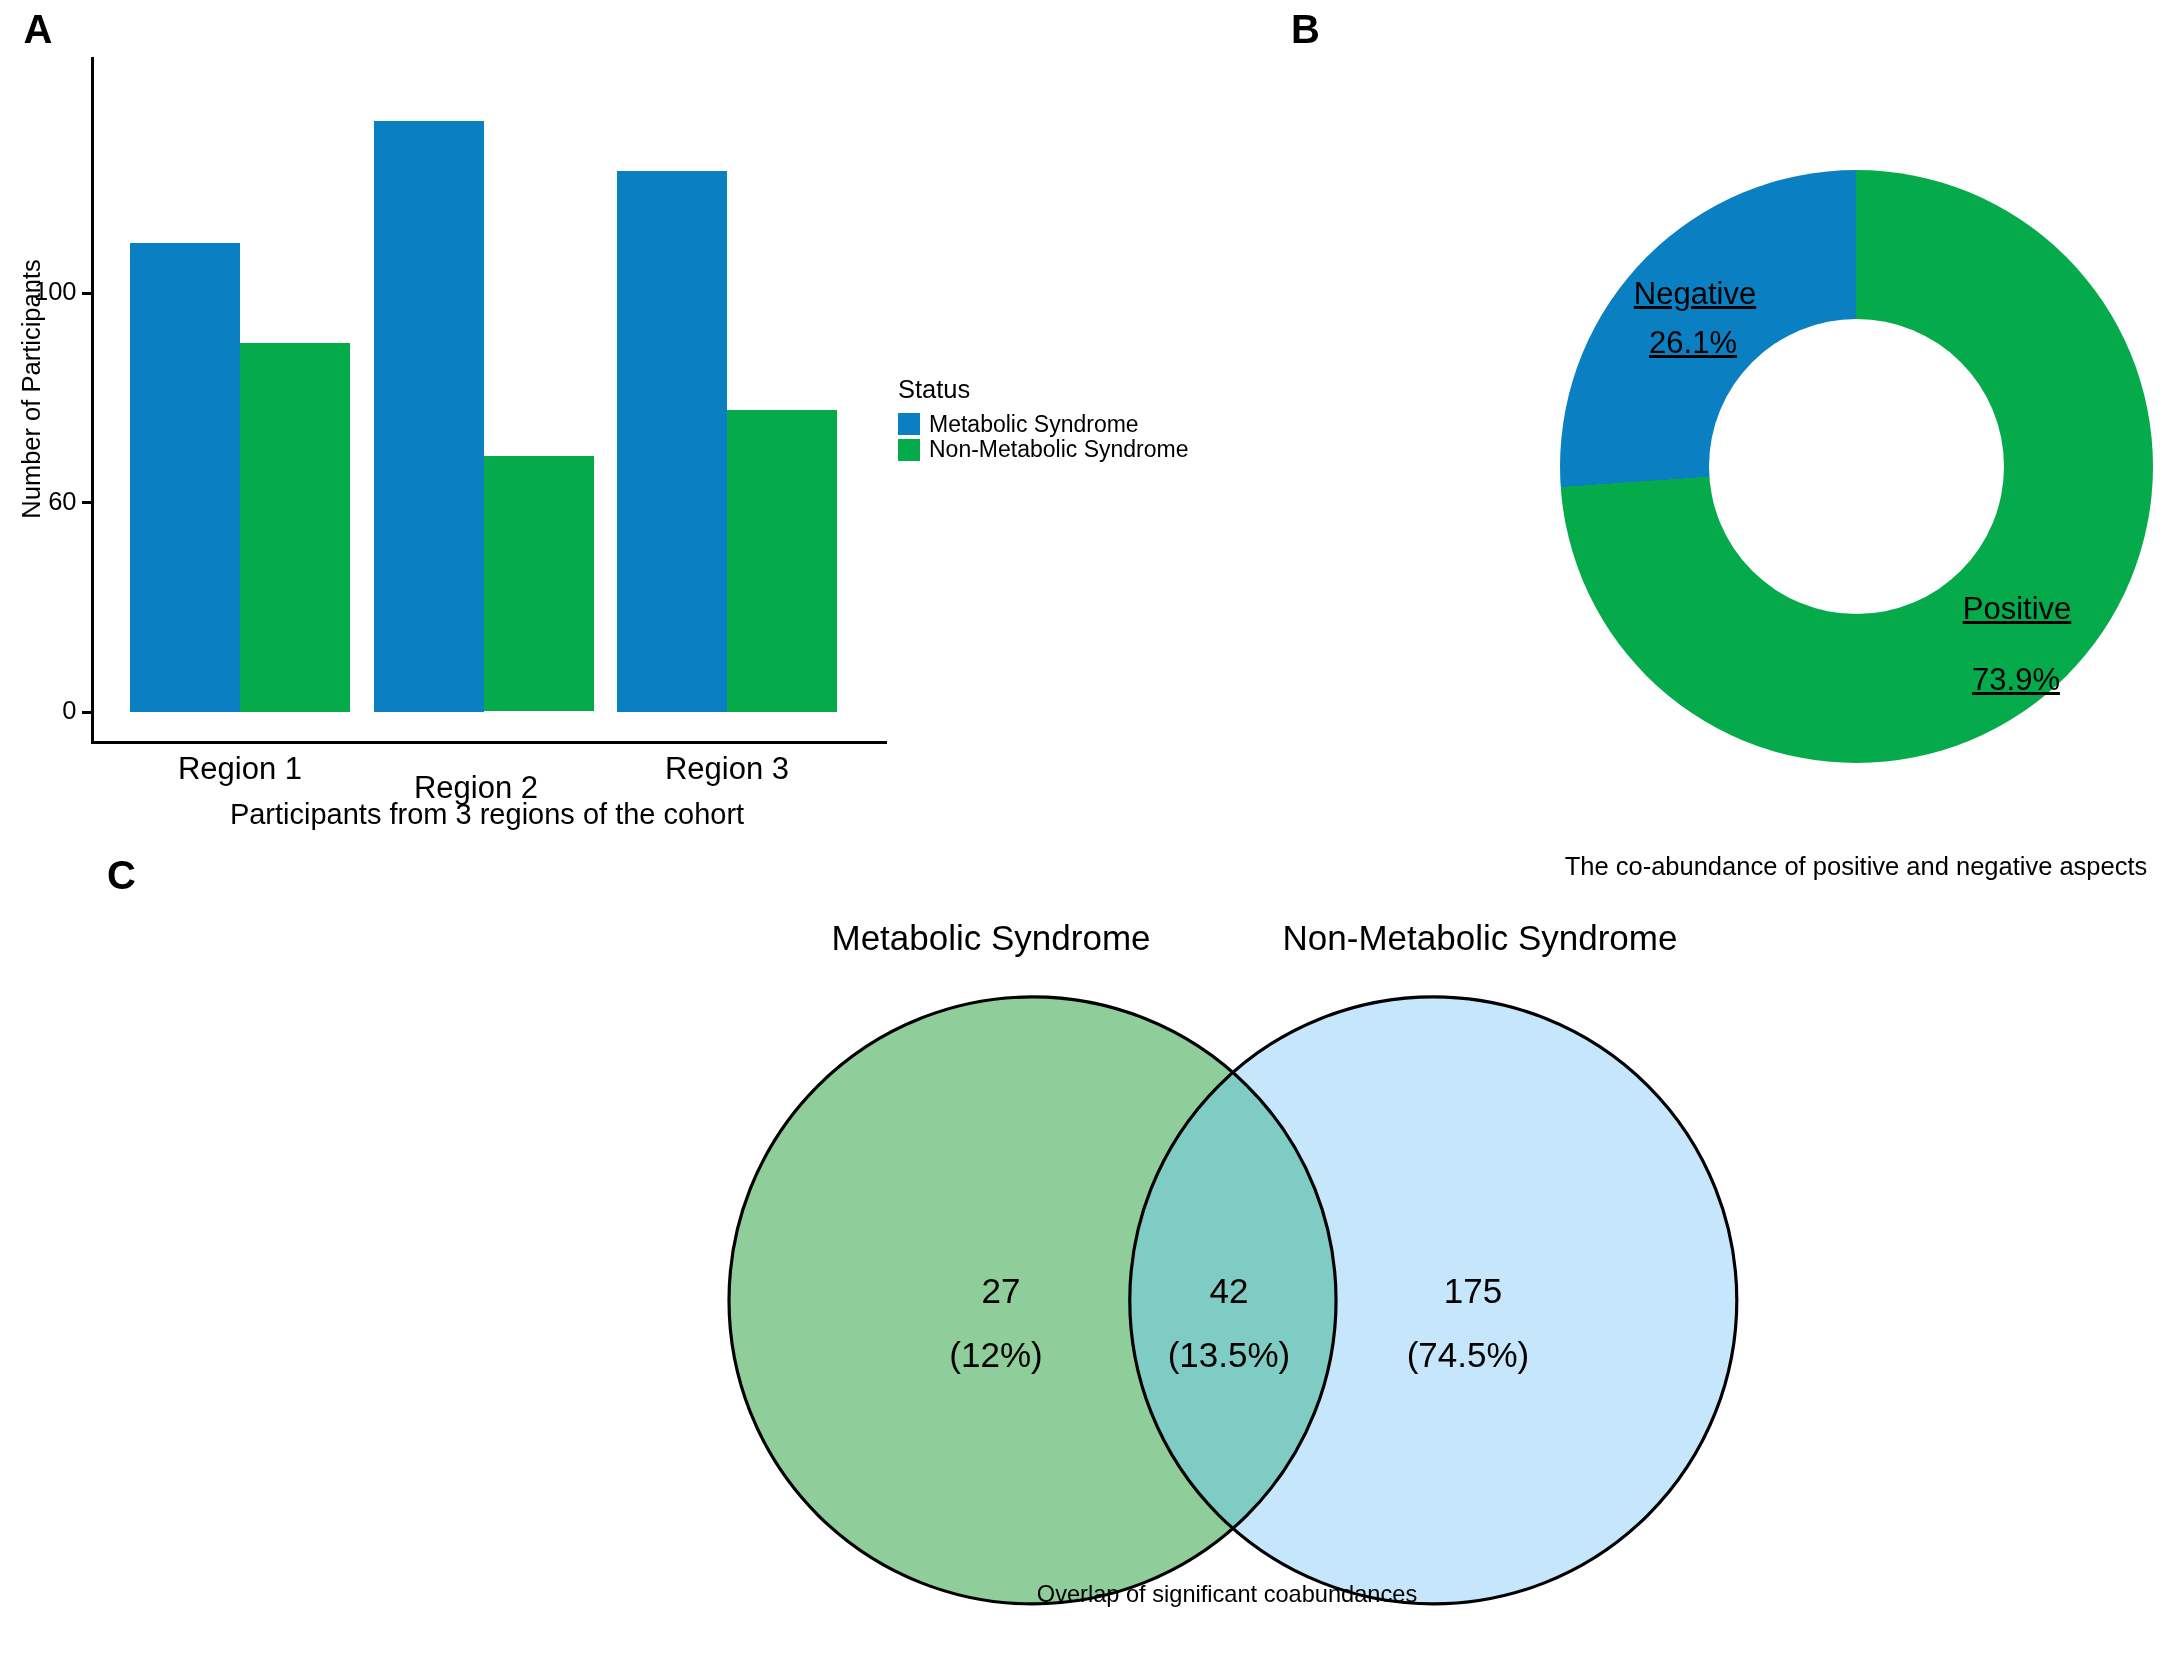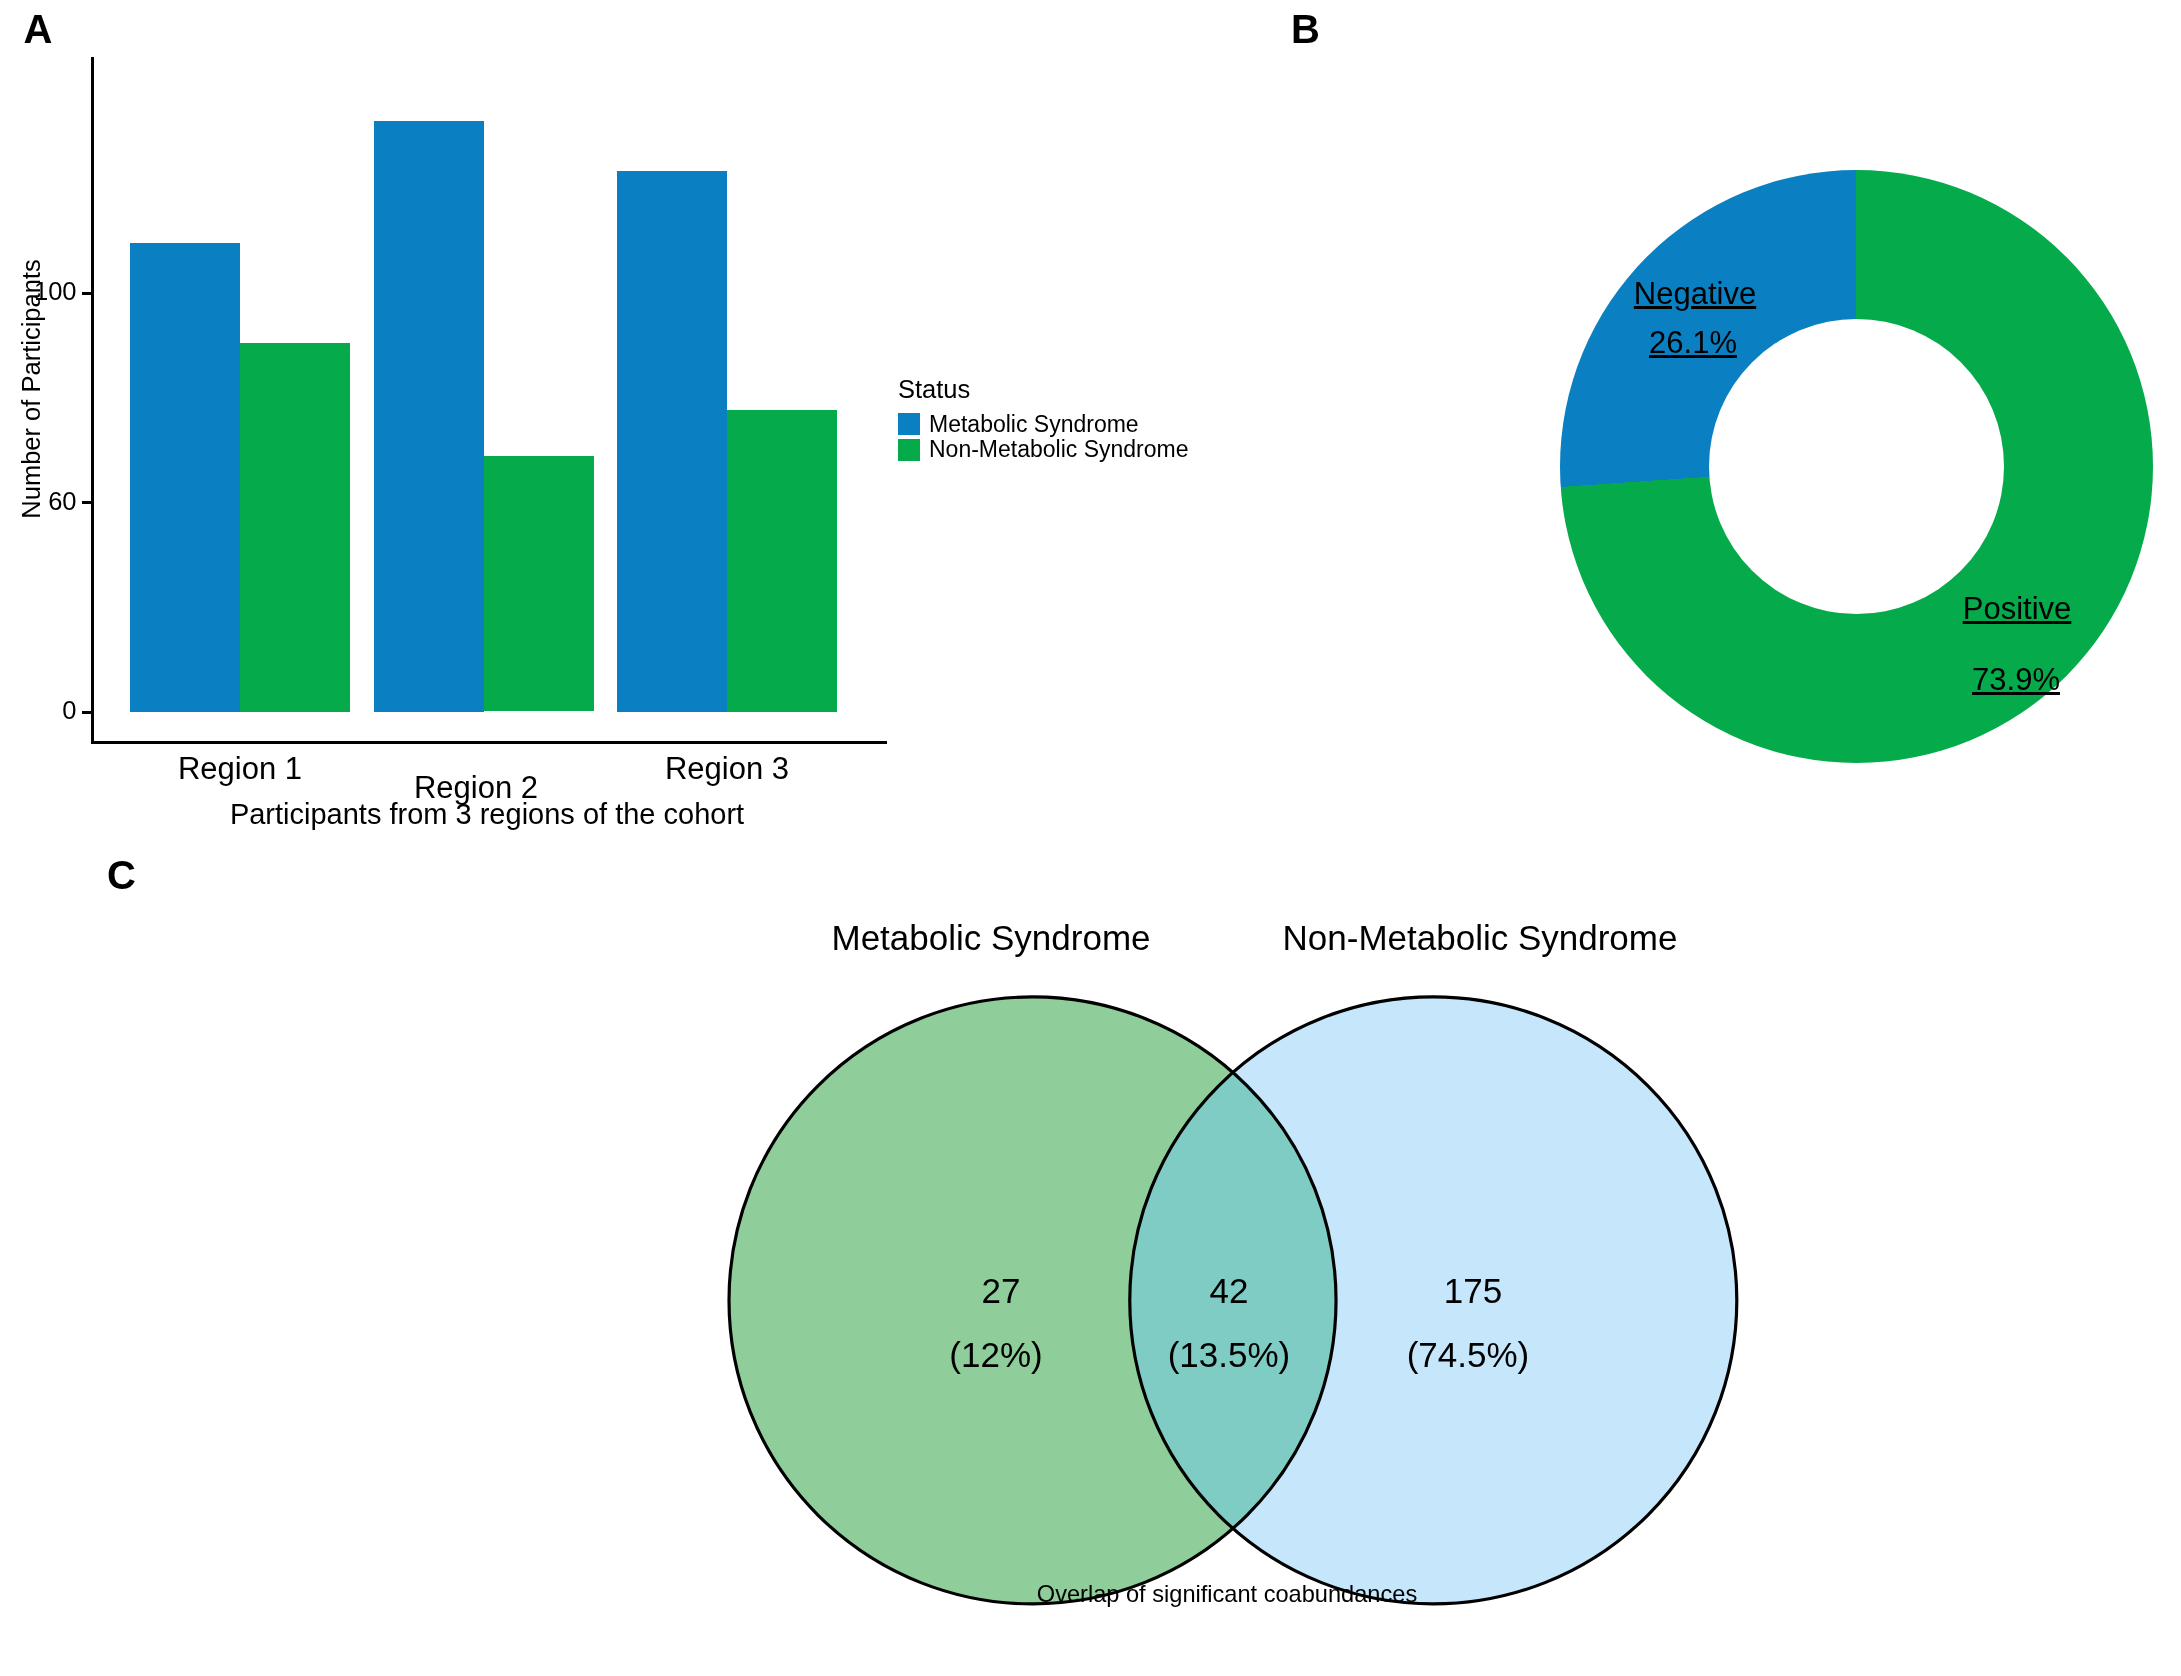--- a/index.html
+++ b/index.html
@@ -103,20 +103,21 @@
   <div class="abs panel-letter" style="left:1291px;top:7.3px;">B</div>
 
   <div class="abs" id="b-donut" style="background: conic-gradient(rgb(5, 170, 75) 0deg, rgb(5, 170, 75) 266.04deg, rgb(10, 128, 194) 266.04deg, rgb(10, 128, 194) 360deg);"></div>
   <div class="abs" id="b-hole"></div>
 
   <div class="abs ctr donut-label" style="left:1695px;top:294px;">Negative</div>
   <div class="abs ctr donut-label" style="left:1693px;top:343px;">26.1%</div>
   <div class="abs ctr donut-label" style="left:2017px;top:609px;">Positive</div>
   <div class="abs ctr donut-label" style="left:2016px;top:657px;margin-top:23px;">73.9%</div>
 
+  <div class="abs ctr" id="b-caption">The co-abundance of positive and negative aspects</div>
 
   <div class="abs panel-letter" style="left:107px;top:853px;">C</div>
 
   <div class="abs ctr venn-title" style="left:991px;top:938px;font-weight:bold;font-weight:normal;">Metabolic Syndrome</div>
   <div class="abs ctr venn-title" style="left:1480px;top:938px;">Non-Metabolic Syndrome</div>
 
   <svg class="abs" id="venn-svg" style="left:636px;top:946px;" width="1182" height="727" viewBox="0 0 1300 800">
       <defs>
         <clipPath id="venn-clip-left">
           <circle cx="436" cy="390" r="334"></circle>

